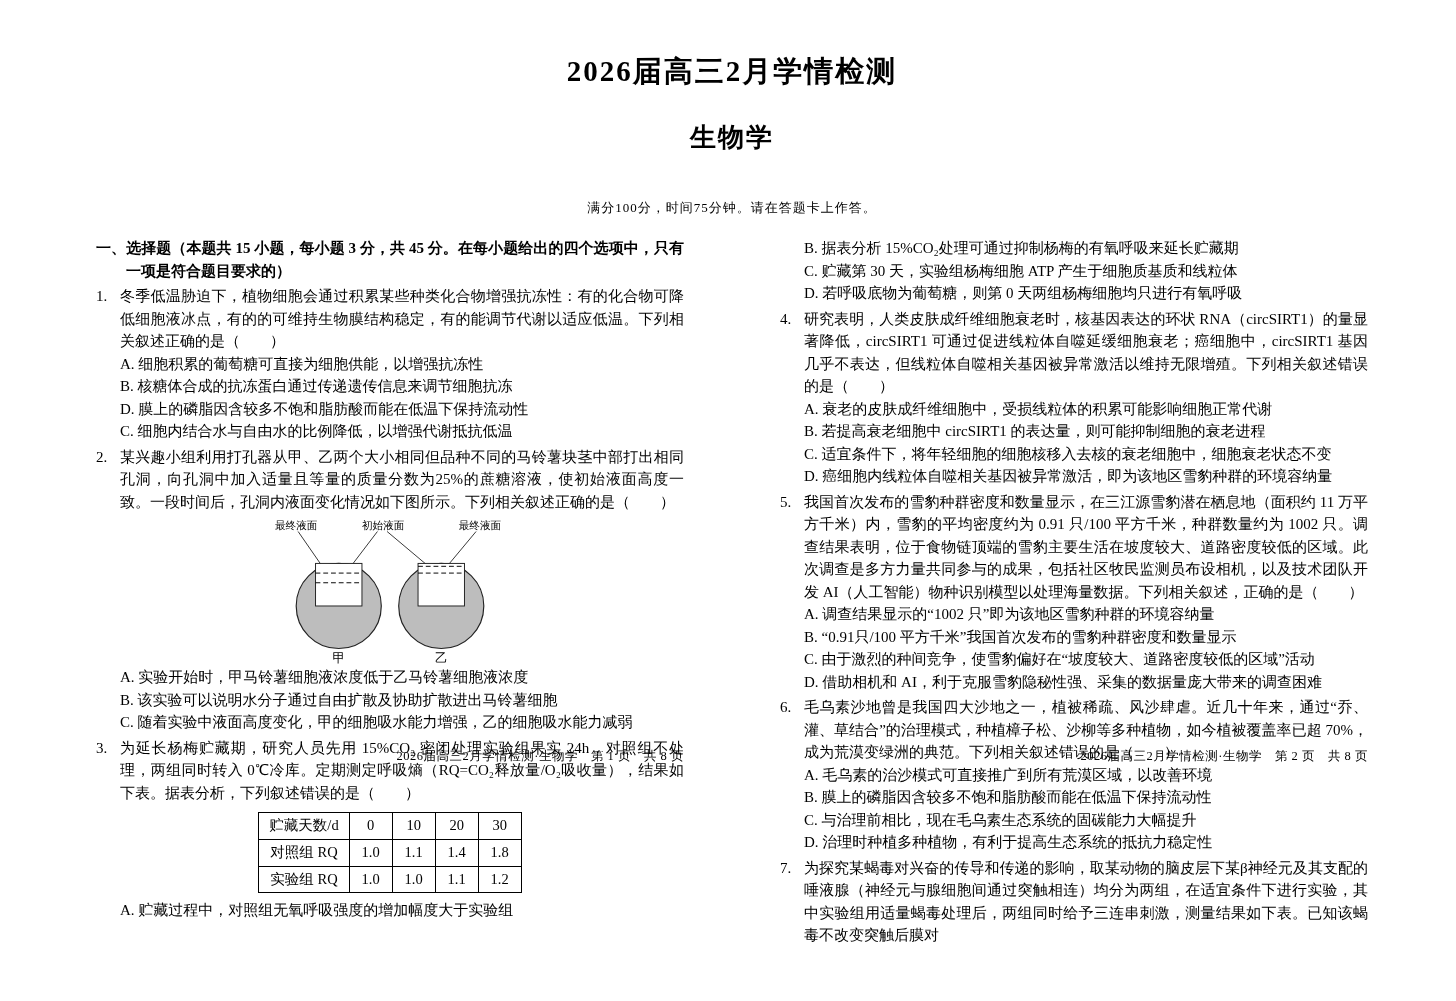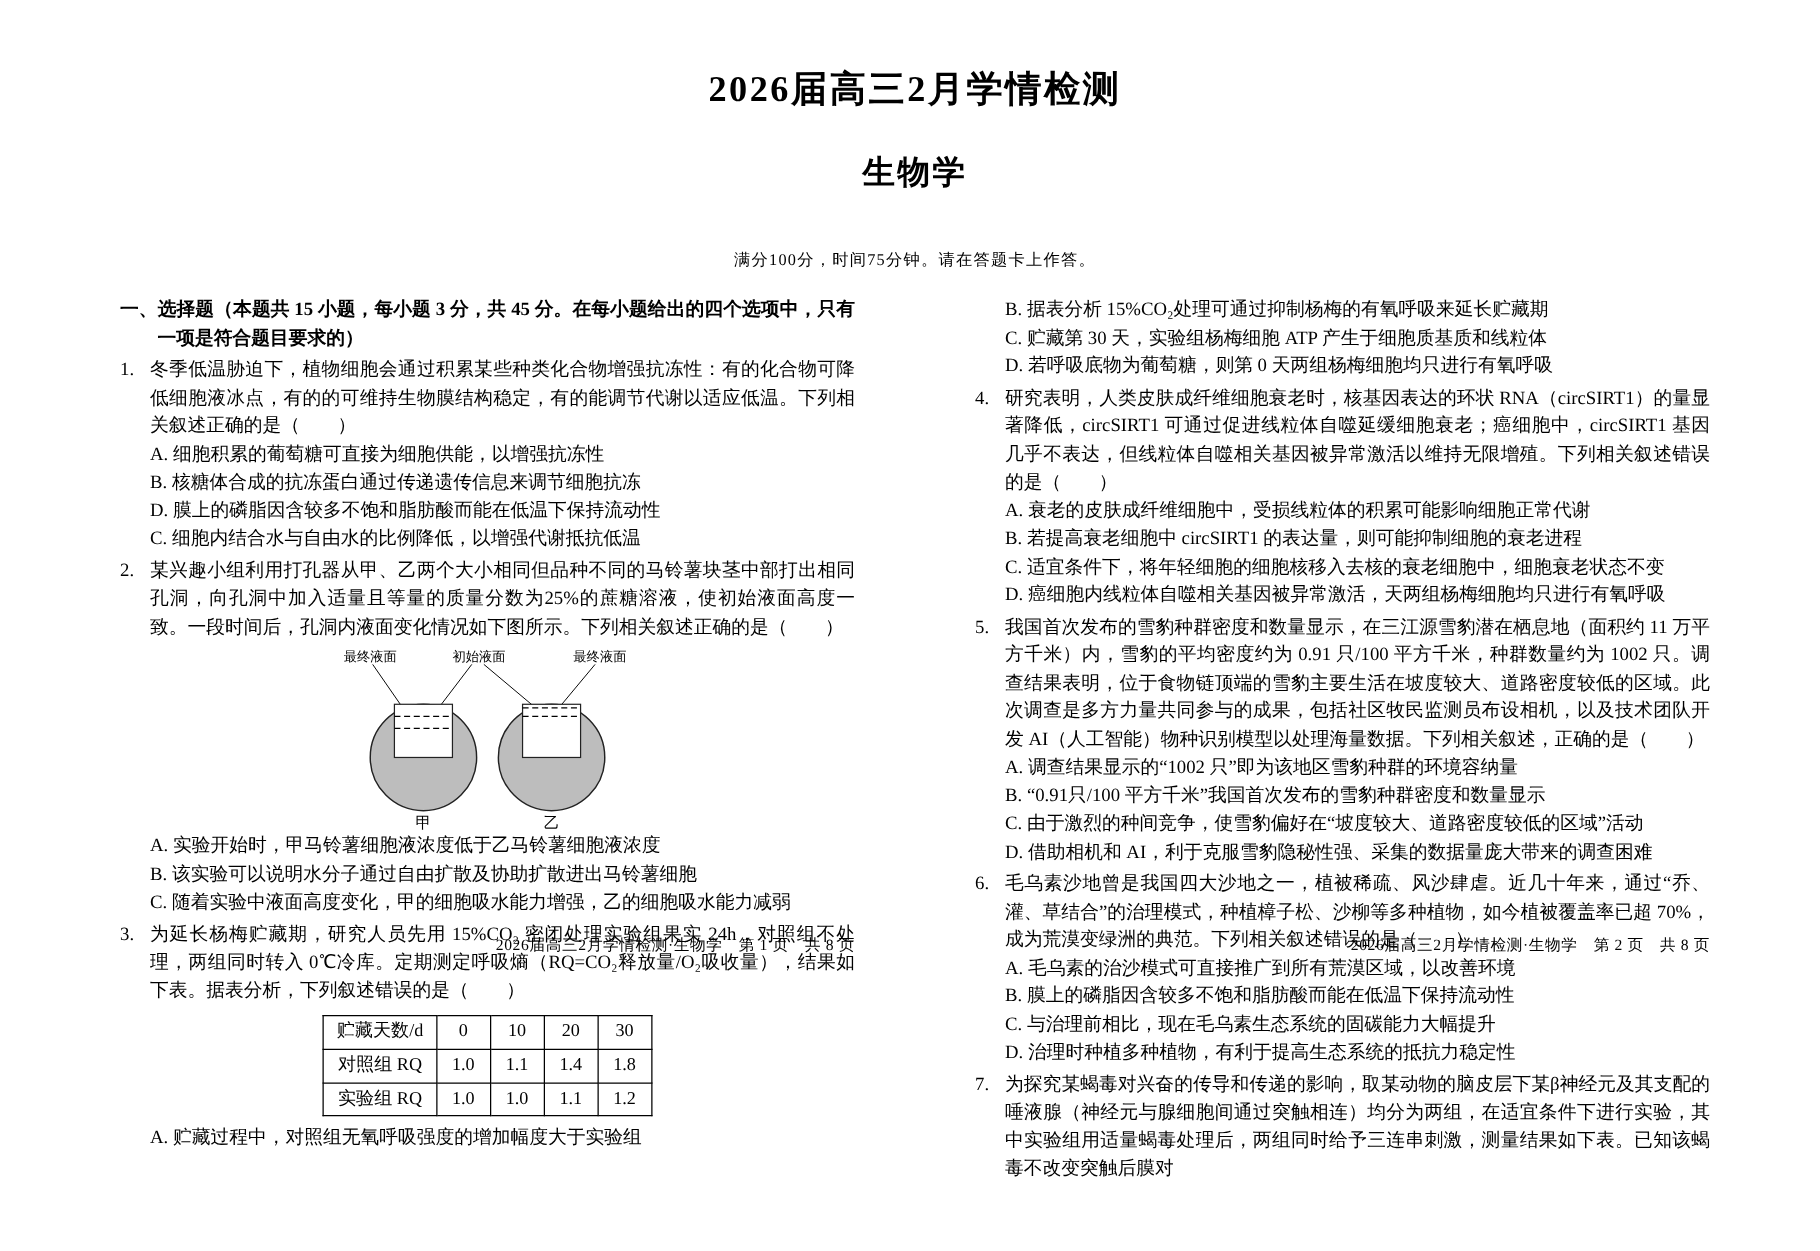--- a/index.html
+++ b/index.html
@@ -179,21 +179,21 @@
 
       <div class="q">
         <div class="q-stem">
           <span class="q-num">4.</span>
           <div class="q-body">研究表明，人类皮肤成纤维细胞衰老时，核基因表达的环状 RNA（circSIRT1）的量显著降低，circSIRT1 可通过促进线粒体自噬延缓细胞衰老；癌细胞中，circSIRT1 基因几乎不表达，但线粒体自噬相关基因被异常激活以维持无限增殖。下列相关叙述错误的是（　　）</div>
         </div>
         <div class="opts">
           <div class="opt">A. 衰老的皮肤成纤维细胞中，受损线粒体的积累可能影响细胞正常代谢</div>
           <div class="opt">B. 若提高衰老细胞中 circSIRT1 的表达量，则可能抑制细胞的衰老进程</div>
           <div class="opt">C. 适宜条件下，将年轻细胞的细胞核移入去核的衰老细胞中，细胞衰老状态不变</div>
-          <div class="opt">D. 癌细胞内线粒体自噬相关基因被异常激活，天两组杨梅细胞均只进行有氧呼吸</div>
+          <div class="opt">D. 癌细胞内线粒体自噬相关基因被异常激活，即为该地区雪豹种群的环境容纳量</div>
         </div>
       </div>
 
       <div class="q">
         <div class="q-stem">
           <span class="q-num">5.</span>
           <div class="q-body">我国首次发布的雪豹种群密度和数量显示，在三江源雪豹潜在栖息地（面积约 11 万平方千米）内，雪豹的平均密度约为 0.91 只/100 平方千米，种群数量约为 1002 只。调查结果表明，位于食物链顶端的雪豹主要生活在坡度较大、道路密度较低的区域。此次调查是多方力量共同参与的成果，包括社区牧民监测员布设相机，以及技术团队开发 AI（人工智能）物种识别模型以处理海量数据。下列相关叙述，正确的是（　　）</div>
         </div>
         <div class="opts">
           <div class="opt">A. 调查结果显示的“1002 只”即为该地区雪豹种群的环境容纳量</div>

